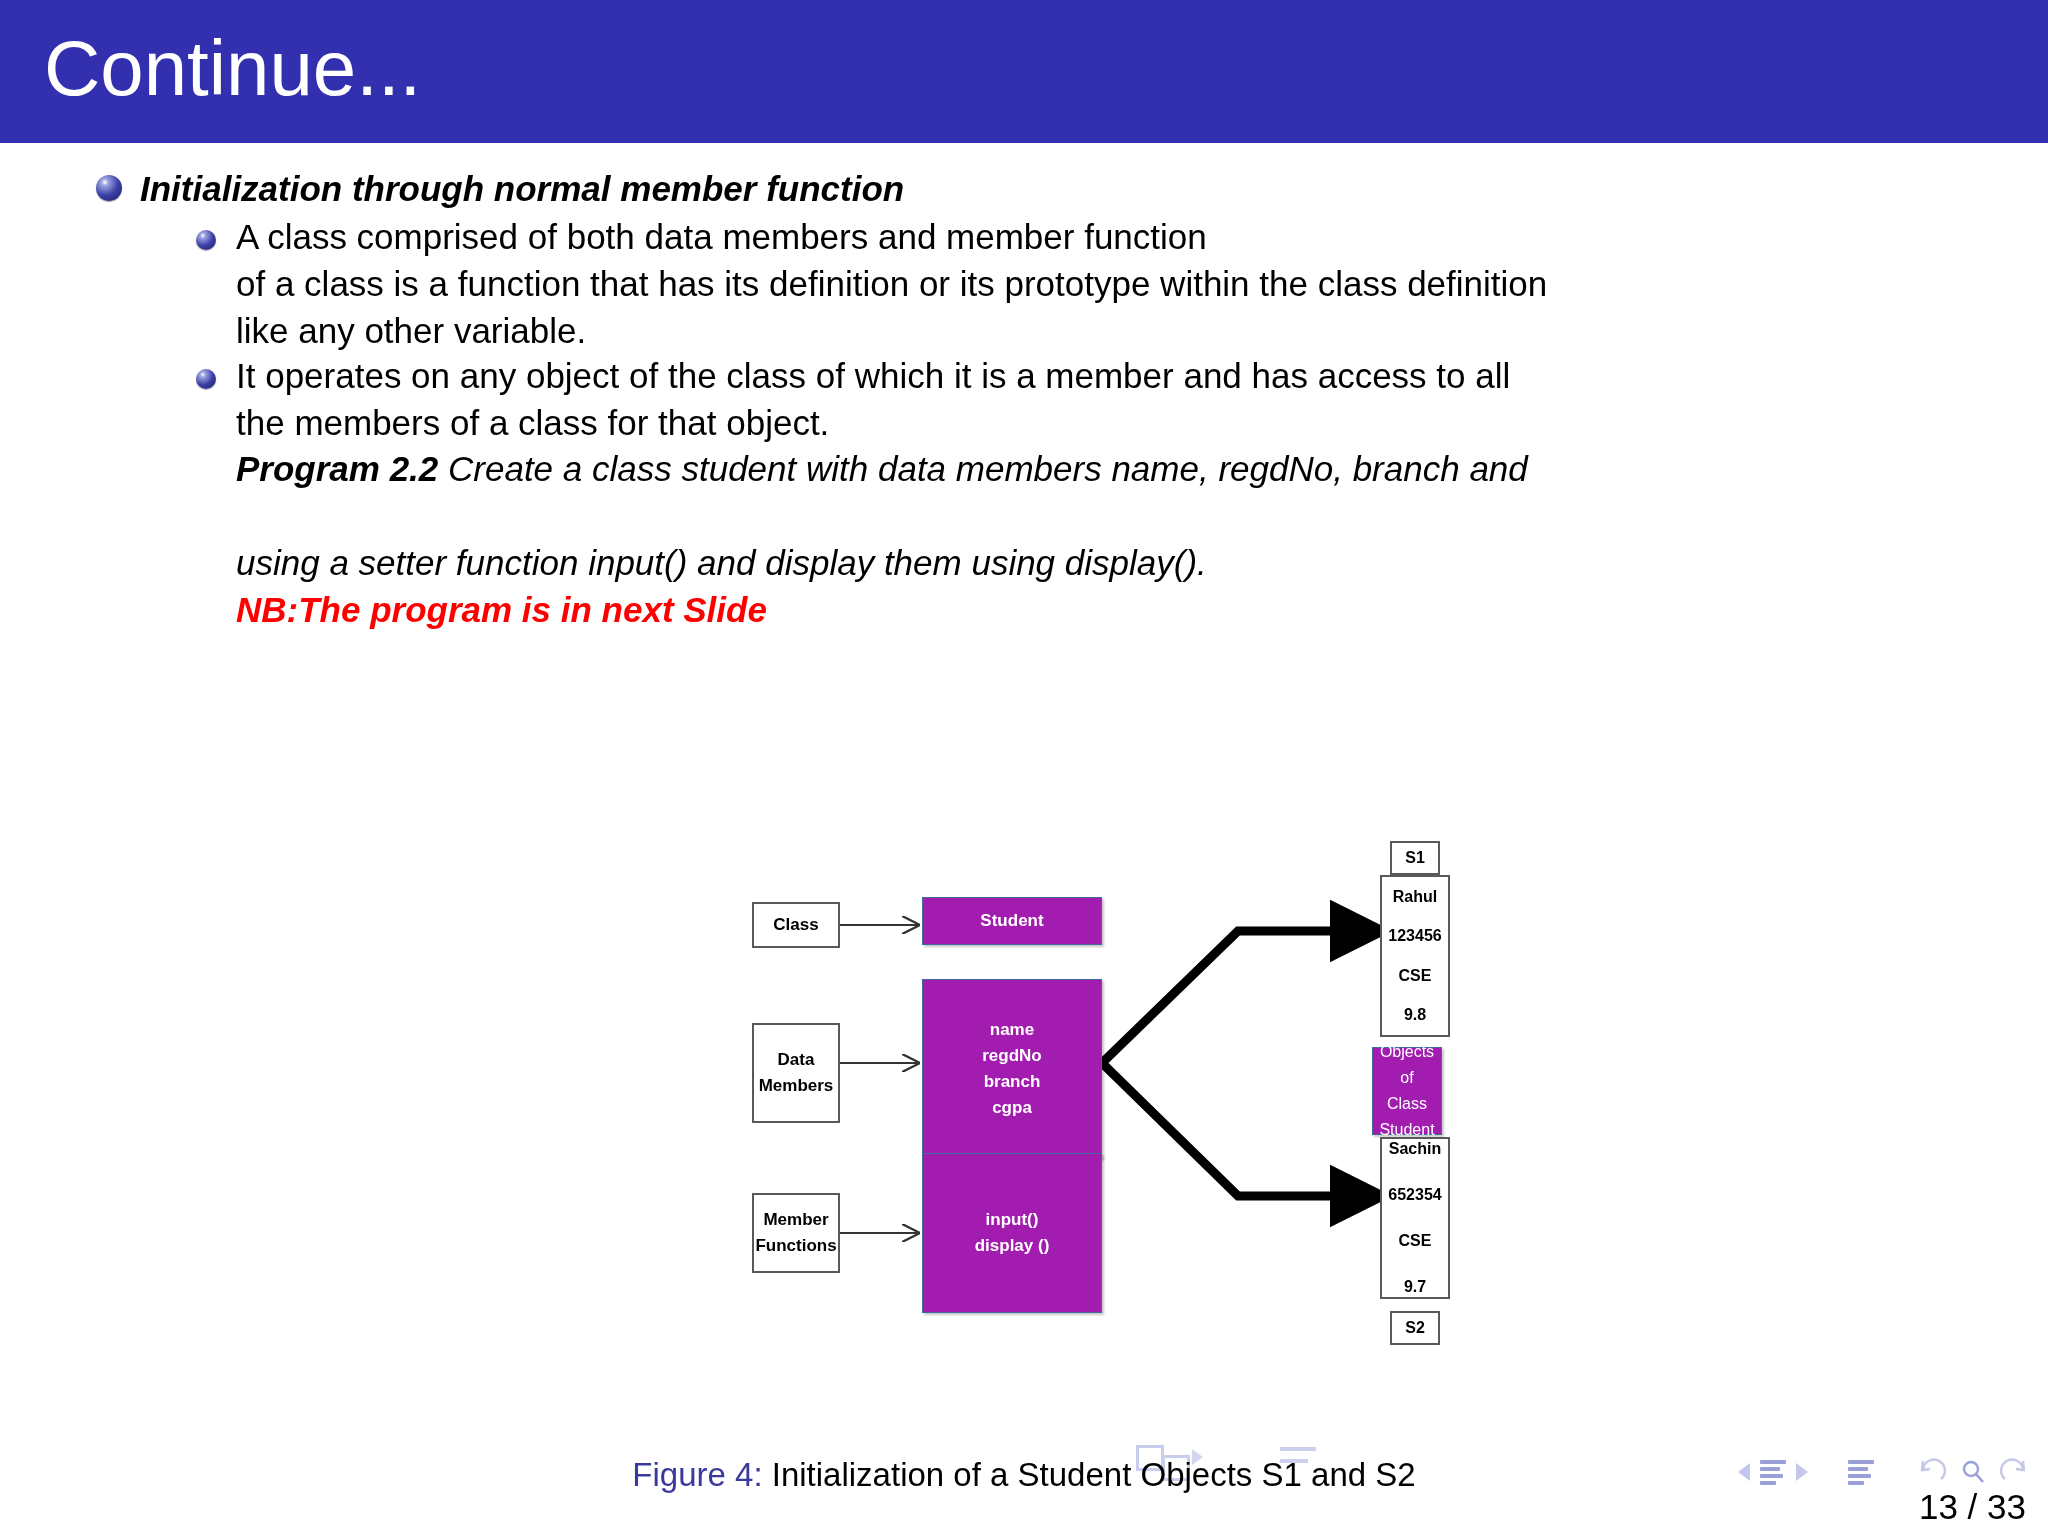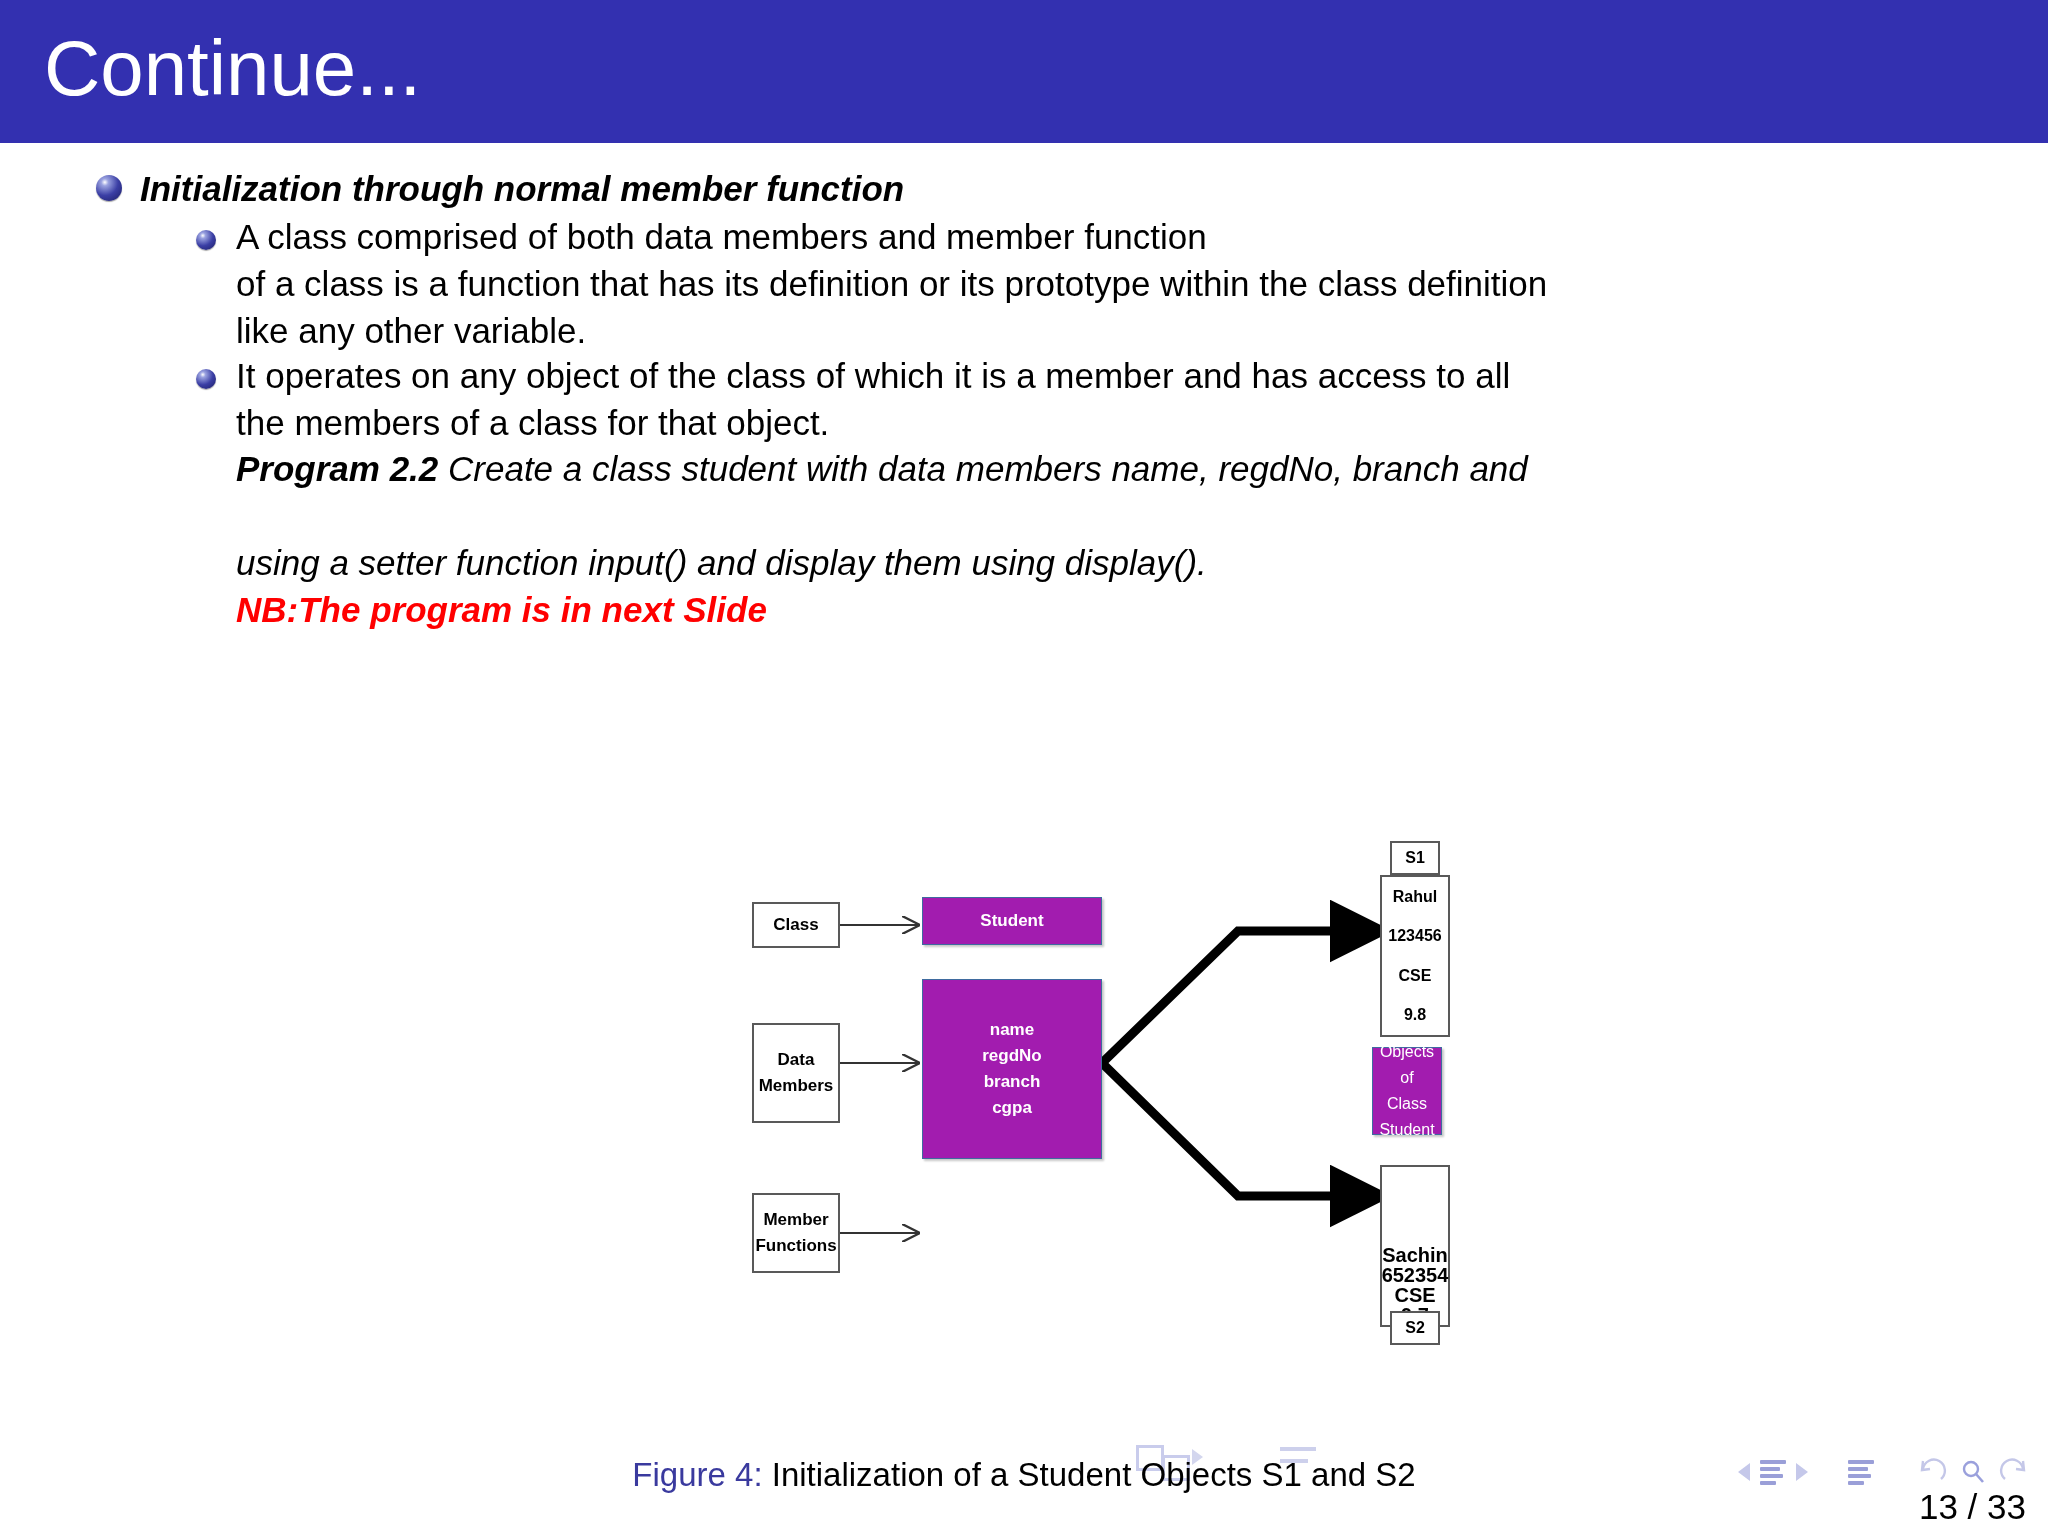--- a/index.html
+++ b/index.html
@@ -261,38 +261,42 @@
       <span class="line">Student</span>
     </div>
 
     <div class="fig-box blue" style="left:222px; top:130px; width:180px; height:180px; font-size:17px; line-height:26px;margin-top:16px;">
       <span class="line">name</span>
       <span class="line">regdNo</span>
       <span class="line">branch</span>
       <span class="line">cgpa</span>
     </div>
 
+    <div class="fig-box blue" style="left:222px; top:320px; width:180px; height:160px; font-size:17px; line-height:26px;">
+      <span class="line">input()</span>
+      <span class="line">display ()</span>
+    </div>
 
     <div class="fig-box plain" style="left:690px; top:8px; width:50px; height:34px; font-size:16px; line-height:20px;">
       <span class="line">S1</span>
     </div>
     <div class="fig-box plain" style="left:680px; top:42px; width:70px; height:162px; font-size:16px; line-height:20px; justify-content:space-around; border-width:2px;">
       <span class="line">Rahul</span>
       <span class="line">123456</span>
       <span class="line">CSE</span>
       <span class="line">9.8</span>
     </div>
 
     <div class="fig-box blue light" style="left:672px; top:214px; width:70px; height:88px; font-size:16px; line-height:26px;">
       <span class="line">Objects of</span>
       <span class="line">Class</span>
       <span class="line">Student</span>
     </div>
 
-    <div class="fig-box plain" style="left:680px; top:332px; width:70px; height:162px; font-size:20px; line-height:20px; justify-content:flex-end; border-width:2px;">
+    <div class="fig-box plain" style="left:680px; top:304px; width:70px; height:162px; font-size:16px; line-height:20px; justify-content:space-between; border-width:2px;">
       <span class="line">Sachin</span>
       <span class="line">652354</span>
       <span class="line">CSE</span>
       <span class="line">9.7</span>
     </div>
     <div class="fig-box plain" style="left:690px; top:478px; width:50px; height:34px; font-size:16px; line-height:20px;">
       <span class="line">S2</span>
     </div>
   </div>
 

